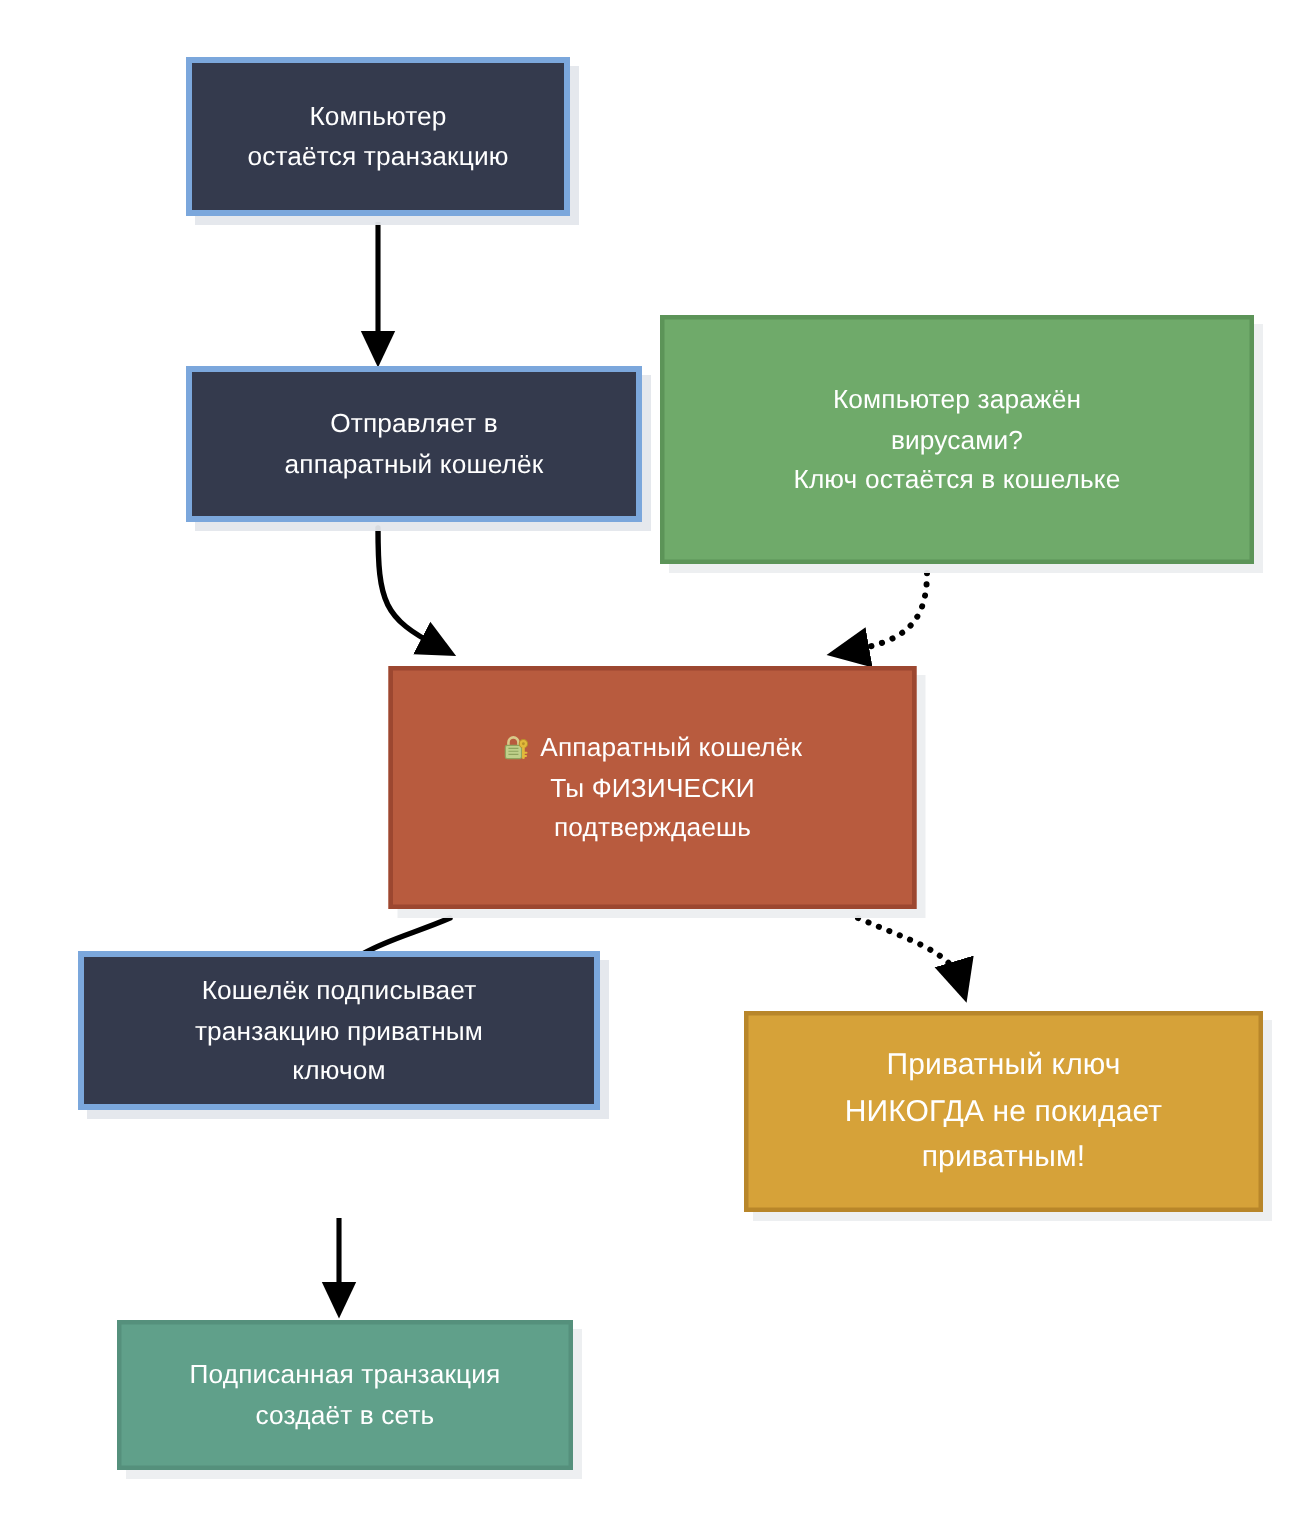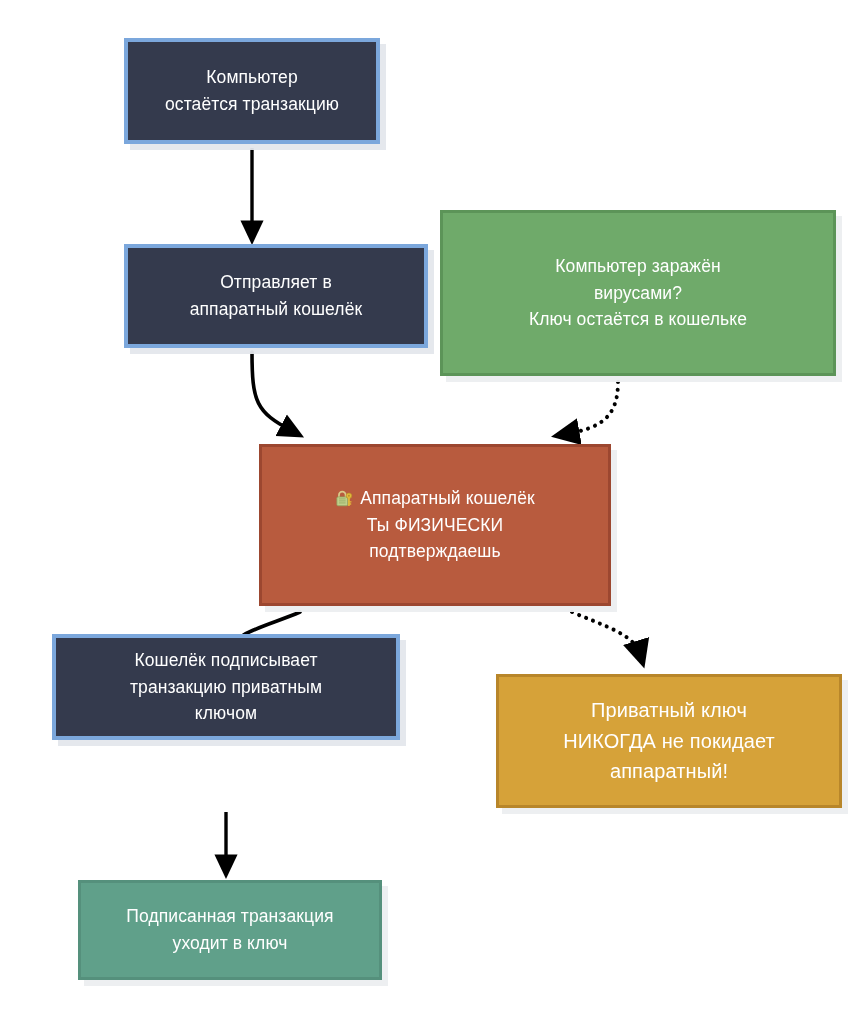--- a/index.html
+++ b/index.html
@@ -164,21 +164,21 @@
 
   <div class="node n-dark" id="node-wallet-signs">
     <span class="line">Кошелёк подписывает</span>
     <span class="line">транзакцию приватным</span>
     <span class="line">ключом</span>
   </div>
 
   <div class="node n-orange" id="node-private-key">
     <span class="line">Приватный ключ</span>
     <span class="line">НИКОГДА не покидает</span>
-    <span class="line">аппаратный!</span>
+    <span class="line">приватным!</span>
   </div>
 
   <div class="node n-teal" id="node-broadcast">
     <span class="line">Подписанная транзакция</span>
-    <span class="line">уходит в ключ</span>
+    <span class="line">создаёт в сеть</span>
   </div>
 
 </div>
 
 </body></html>

